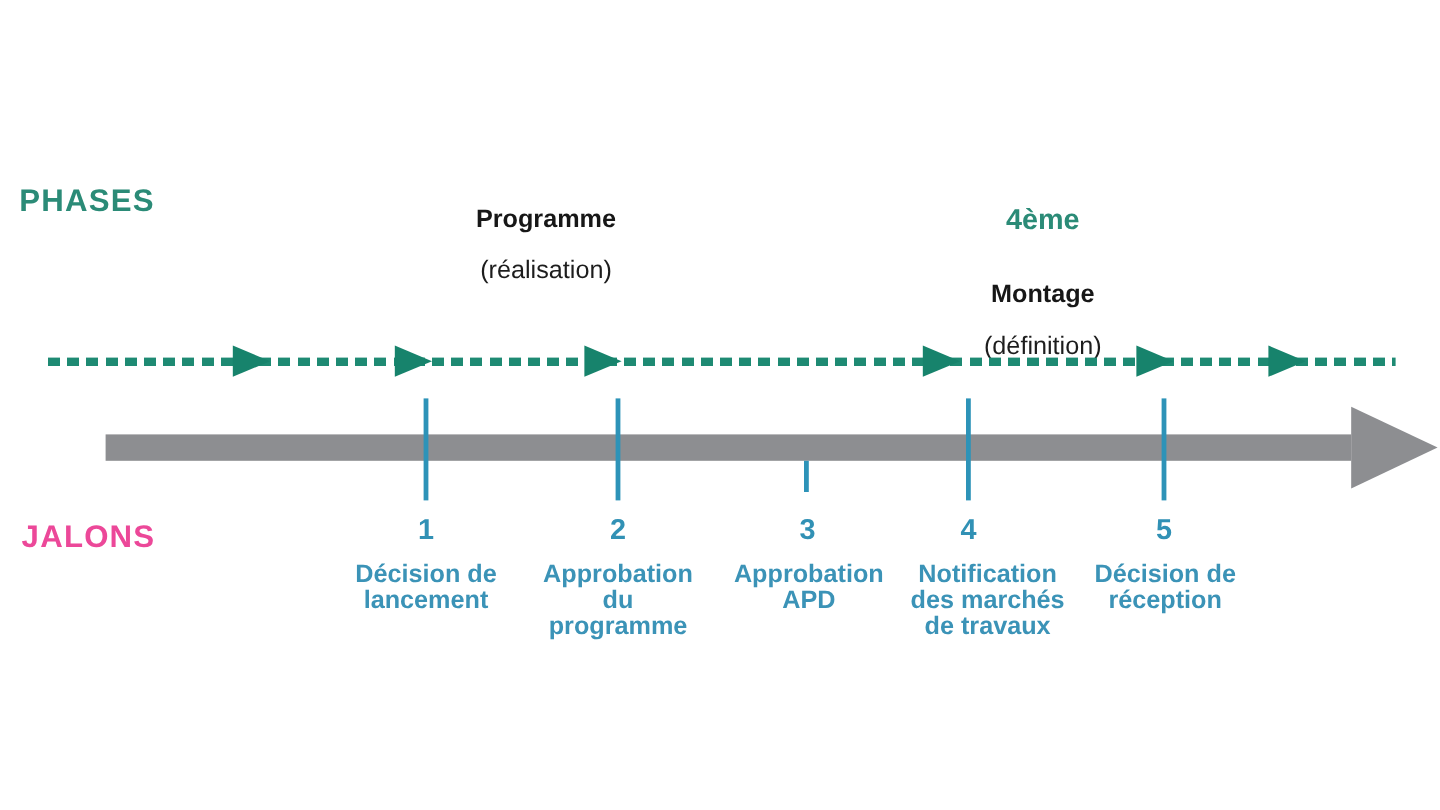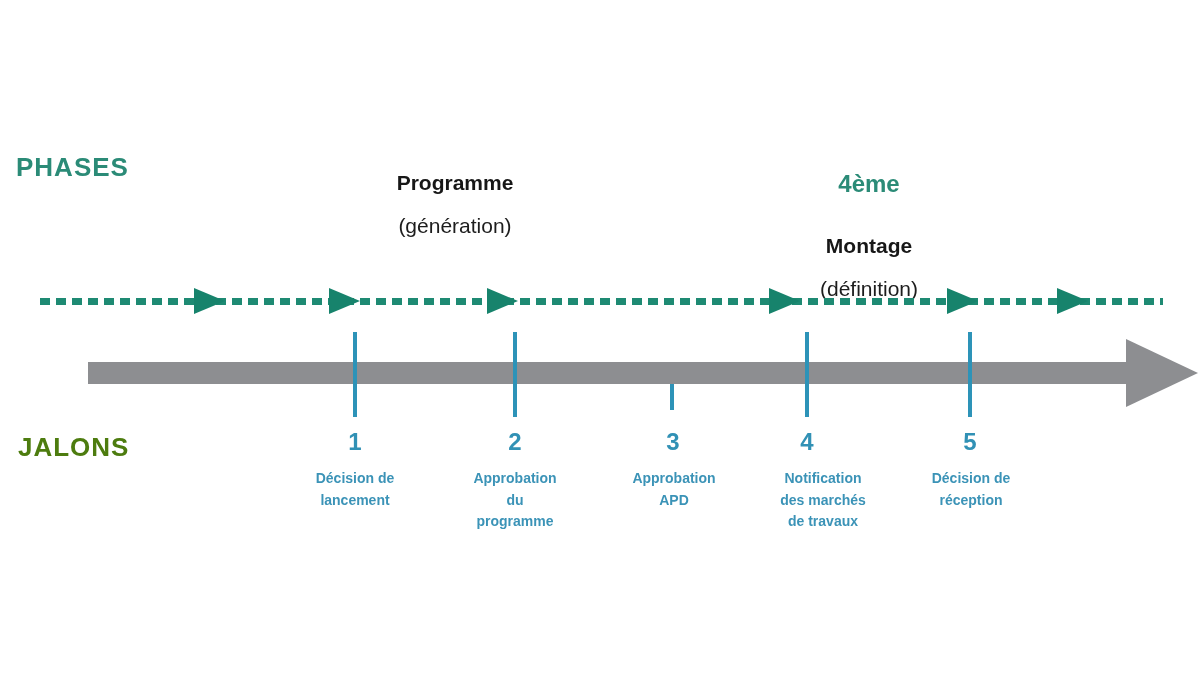--- a/index.html
+++ b/index.html
@@ -17,21 +17,21 @@
   }
   
   .section-label {
     position: absolute;
     font-weight: bold;
     font-size: 26px;
     letter-spacing: 1px;
     white-space: nowrap;
   }
   .phases-label { left: 16px; top: 152px; color: #2b8b77; }
-  .jalons-label { left: 18px; top: 432px; color: #4d7c0f; }
+  .jalons-label { left: 18px; top: 432px; color: #ec4899; }
 
   
   .phase {
     position: absolute;
     top: 152px;
     transform: translateX(-50%);
     text-align: center;
     white-space: pre-line;
   }
   .phase-ordinal {
@@ -110,37 +110,37 @@
     color: #3191b5;
     font-weight: bold;
     font-size: 24px;
   }
   .jalon-label {
     position: absolute;
     top: 468px;
     transform: translateX(-50%);
     color: #3b93b7;
     font-weight: bold;
-    font-size: 14px;
+    font-size: 21px;
     line-height: 21.5px;
     text-align: center;
     white-space: pre-line;
   }
 </style>
 </head>
 <body>
 
 <div class="canvas">
 
   <div class="section-label phases-label">PHASES</div>
   <div class="section-label jalons-label">JALONS</div>
 
   <div class="phase" style="left:455px">
     <div class="phase-title">Programme</div>
-    <div class="phase-subtitle">(génération)</div>
+    <div class="phase-subtitle">(réalisation)</div>
   </div>
   <div class="phase" style="left:869px">
     <div class="phase-ordinal">4ème</div>
     <div class="phase-title">Montage</div>
     <div class="phase-subtitle">(définition)</div>
   </div>
 
   <div class="dash-line"></div>
   <div class="dash-arrow" style="left:194px"></div>
   <div class="dash-arrow" style="left:329px"></div>

